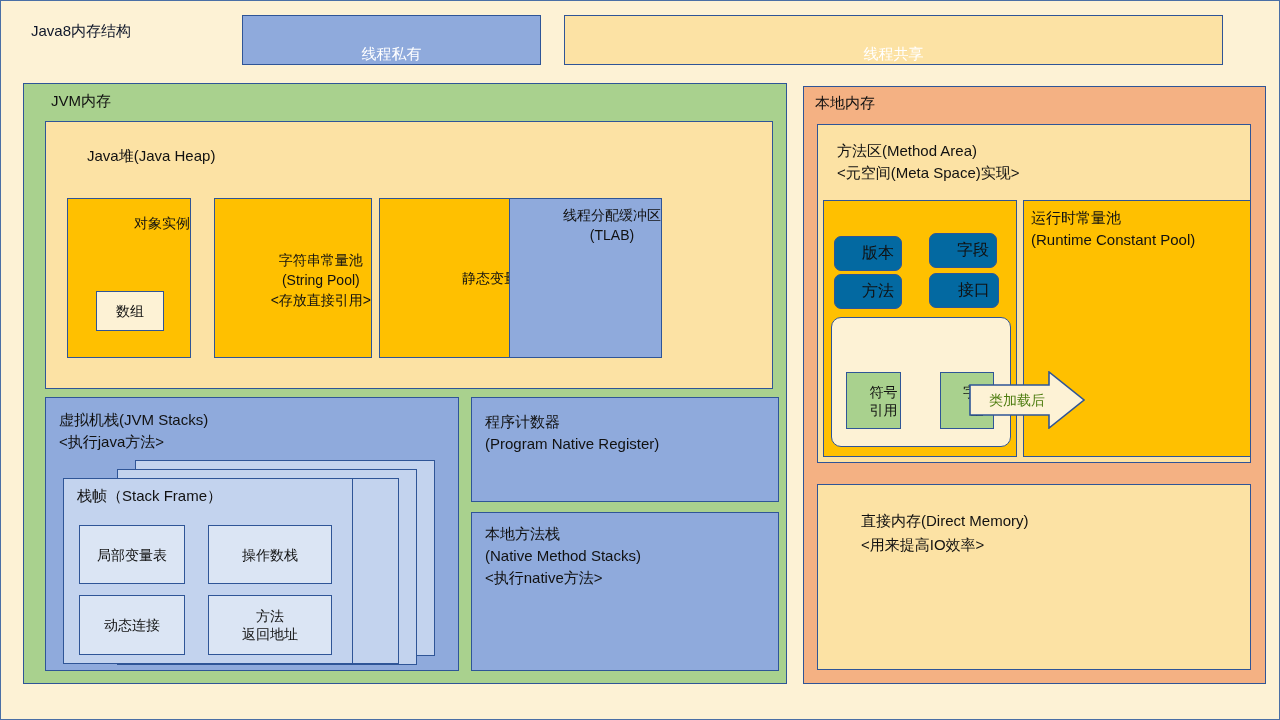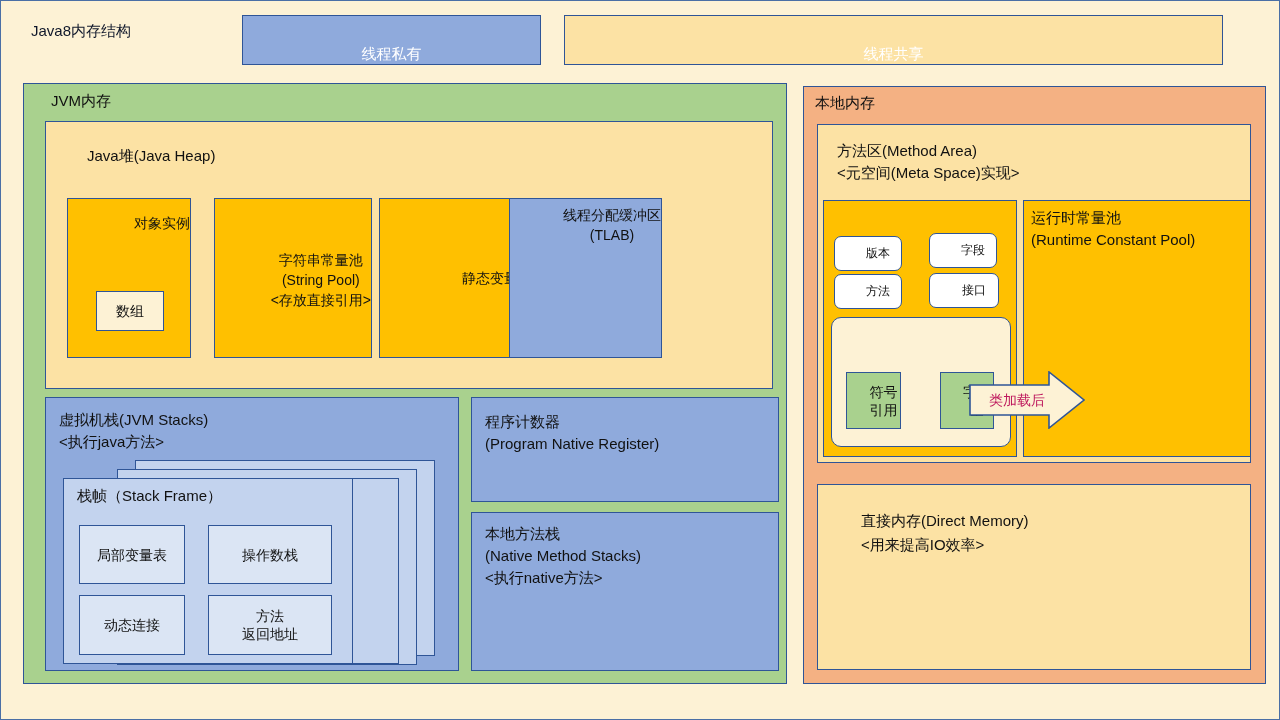--- a/index.html
+++ b/index.html
@@ -88,22 +88,22 @@
   #native-memory{left:802px;top:85px;width:463px;height:598px;background:#f4b183;}
   #native-memory-label{left:814px;top:90px;width:200px;height:24px;font-size:15px;line-height:24px;}
 
   
   #method-area{left:816px;top:123px;width:434px;height:339px;background:#fce2a4;}
   #method-area-label{left:836px;top:139px;width:390px;height:46px;font-size:15px;line-height:22px;white-space:pre-line;}
 
   #class-info{left:822px;top:199px;width:194px;height:257px;background:#ffc000;}
   #class-info-label{left:838px;top:206px;width:160px;height:24px;font-size:14px;line-height:24px;}
   .rr{
-    background:#ffffff;border:1px solid #2f5597;border-radius:7px;
-    font-size:12px;display:flex;align-items:center;justify-content:center;
+    background:#0369a1;border:1px solid #2f5597;border-radius:7px;
+    font-size:16px;display:flex;align-items:center;justify-content:center;
     box-sizing:border-box;
     padding-left:20px;
   }
   #ci-version{left:833px;top:235px;width:68px;height:35px;}
   #ci-field{left:928px;top:232px;width:68px;height:35px;}
   #ci-method{left:833px;top:273px;width:68px;height:35px;}
   #ci-interface{left:928px;top:272px;width:70px;height:35px;}
 
   #constant-pool-table{
     left:830px;top:316px;width:180px;height:130px;
@@ -120,21 +120,21 @@
   #cpt-literal{left:939px;top:371px;width:54px;height:57px;}
 
   #runtime-constant-pool{left:1022px;top:199px;width:228px;height:257px;background:#ffc000;}
   #rcp-label{left:1030px;top:206px;width:225px;height:46px;font-size:15px;line-height:22px;white-space:pre-line;}
 
   
   #class-load-arrow{left:968px;top:370px;width:116px;height:58px;}
   #class-load-arrow svg{display:block;width:116px;height:58px;}
   #class-load-arrow-label{
     left:978px;top:385px;width:76px;height:28px;
-    font-size:14px;line-height:28px;text-align:center;color:#be185d;
+    font-size:14px;line-height:28px;text-align:center;color:#4d7c0f;
   }
 
   
   #direct-memory{left:816px;top:483px;width:434px;height:186px;background:#fce2a4;}
   #direct-memory-label{left:860px;top:508px;width:380px;height:48px;font-size:15px;line-height:24px;white-space:pre-line;}
 </style>
 </head>
 <body>
 
 <div id="canvas">

